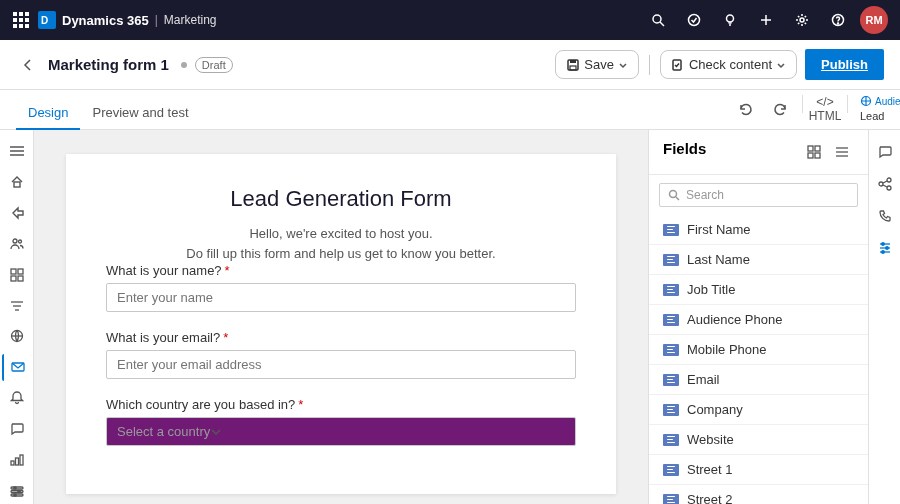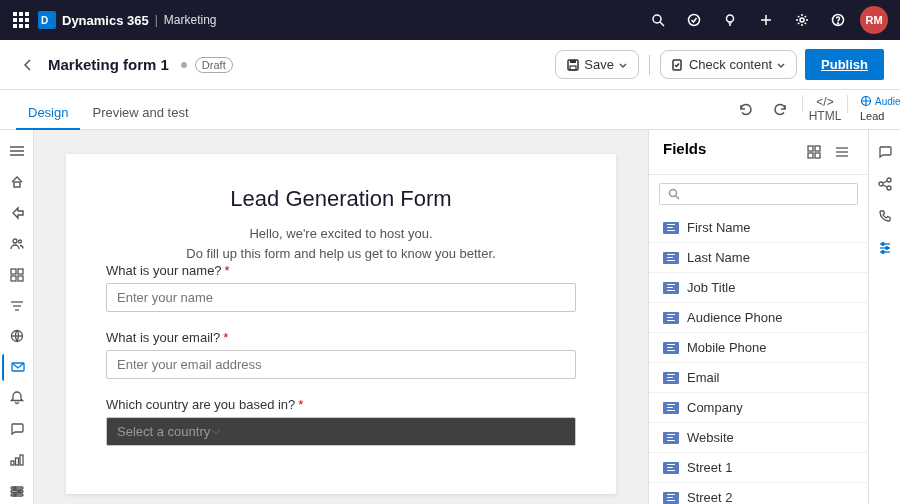--- a/index.html
+++ b/index.html
@@ -100,21 +100,21 @@
       min-height: 340px;
       padding: 32px 40px;
       box-shadow: 0 1px 4px rgba(0,0,0,0.1);
     }
     .form-canvas-title { font-size: 22px; font-weight: 400; text-align: center; margin-bottom: 12px; color: #1a1a2e; }
     .form-canvas-subtitle { font-size: 13px; text-align: center; color: #555; line-height: 1.5; }
     .form-field-group { margin-bottom: 18px; }
     .form-field-label { font-size: 13px; color: #333; margin-bottom: 5px; }
     .form-field-label .required { color: #c00; margin-left: 3px; }
     .form-input { width: 100%; border: 1px solid #c8c8c8; padding: 6px 10px; font-size: 13px; color: #999; border-radius: 2px; outline: none; }
-    .form-select { width: 100%; border: 1px solid #c8c8c8; padding: 6px 10px; font-size: 13px; color: #999; border-radius: 2px; background: #404040; display: flex; align-items: center; justify-content: flex-start; cursor: pointer; }
+    .form-select { width: 100%; border: 1px solid #c8c8c8; padding: 6px 10px; font-size: 13px; color: #999; border-radius: 2px; background: #701a75; display: flex; align-items: center; justify-content: flex-start; cursor: pointer; }
 
     
     .fields-panel {
       width: 220px;
       background: white;
       border-left: 1px solid #e0e0e0;
       display: flex;
       flex-direction: column;
     }
     .fields-panel-header {
@@ -451,20 +451,21 @@
             </svg>
         </button>
       </div>
     </div>
 
     <div class="search-box">
       <svg width="12" height="12" viewBox="0 0 12 12" fill="none" stroke="#999" stroke-width="1.5">
           <circle cx="5" cy="5" r="3.5"></circle>
           <line x1="8" y1="8" x2="11" y2="11"></line>
         </svg>
+      <input type="text" placeholder="Search" style="">
     </div>
 
     <div class="field-list">
     <div class="field-item">
     <div class="field-icon">
       <div class="field-icon-lines">
         <div class="field-icon-line"></div>
         <div class="field-icon-line"></div>
         <div class="field-icon-line"></div>
       </div>

